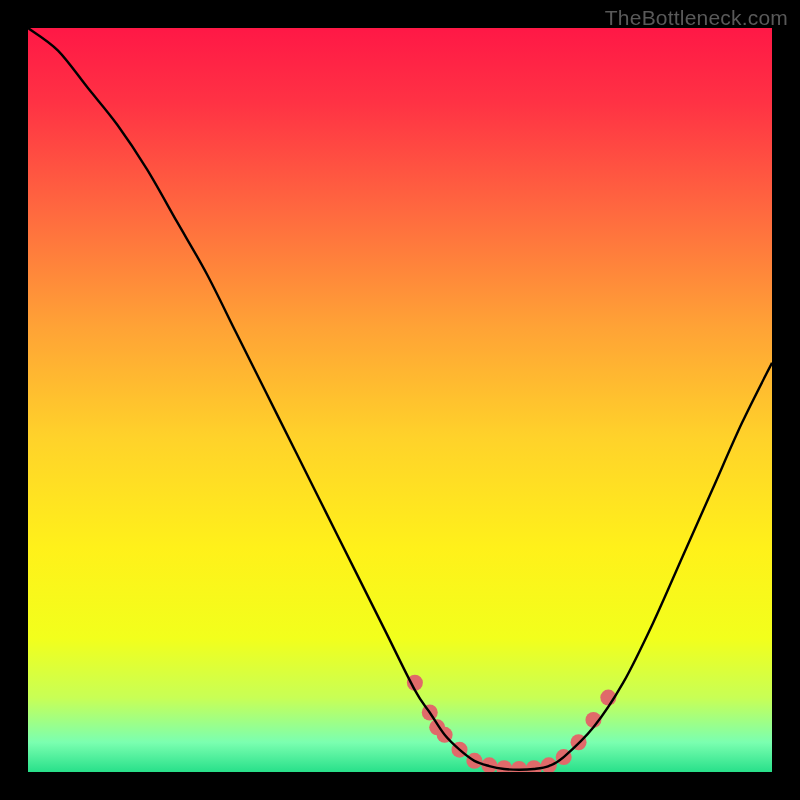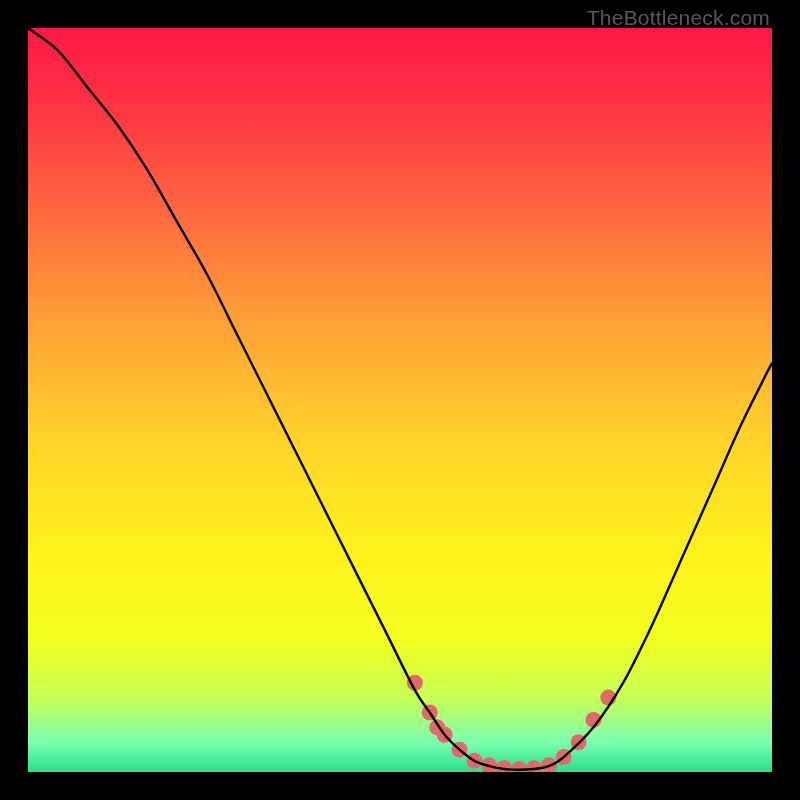--- a/index.html
+++ b/index.html
@@ -22,21 +22,21 @@
   .plot-area {
     position: absolute;
     left: 0;
     top: 0;
     width: 744px;
     height: 744px;
   }
   .watermark {
     position: absolute;
     top: 6px;
-    right: 30px;
+    right: 12px;
     color: #595959;
     font-size: 21px;
     font-weight: 500;
     letter-spacing: 0.2px;
   }
   svg { display: block; }
 </style>
 </head>
 <body>
 

